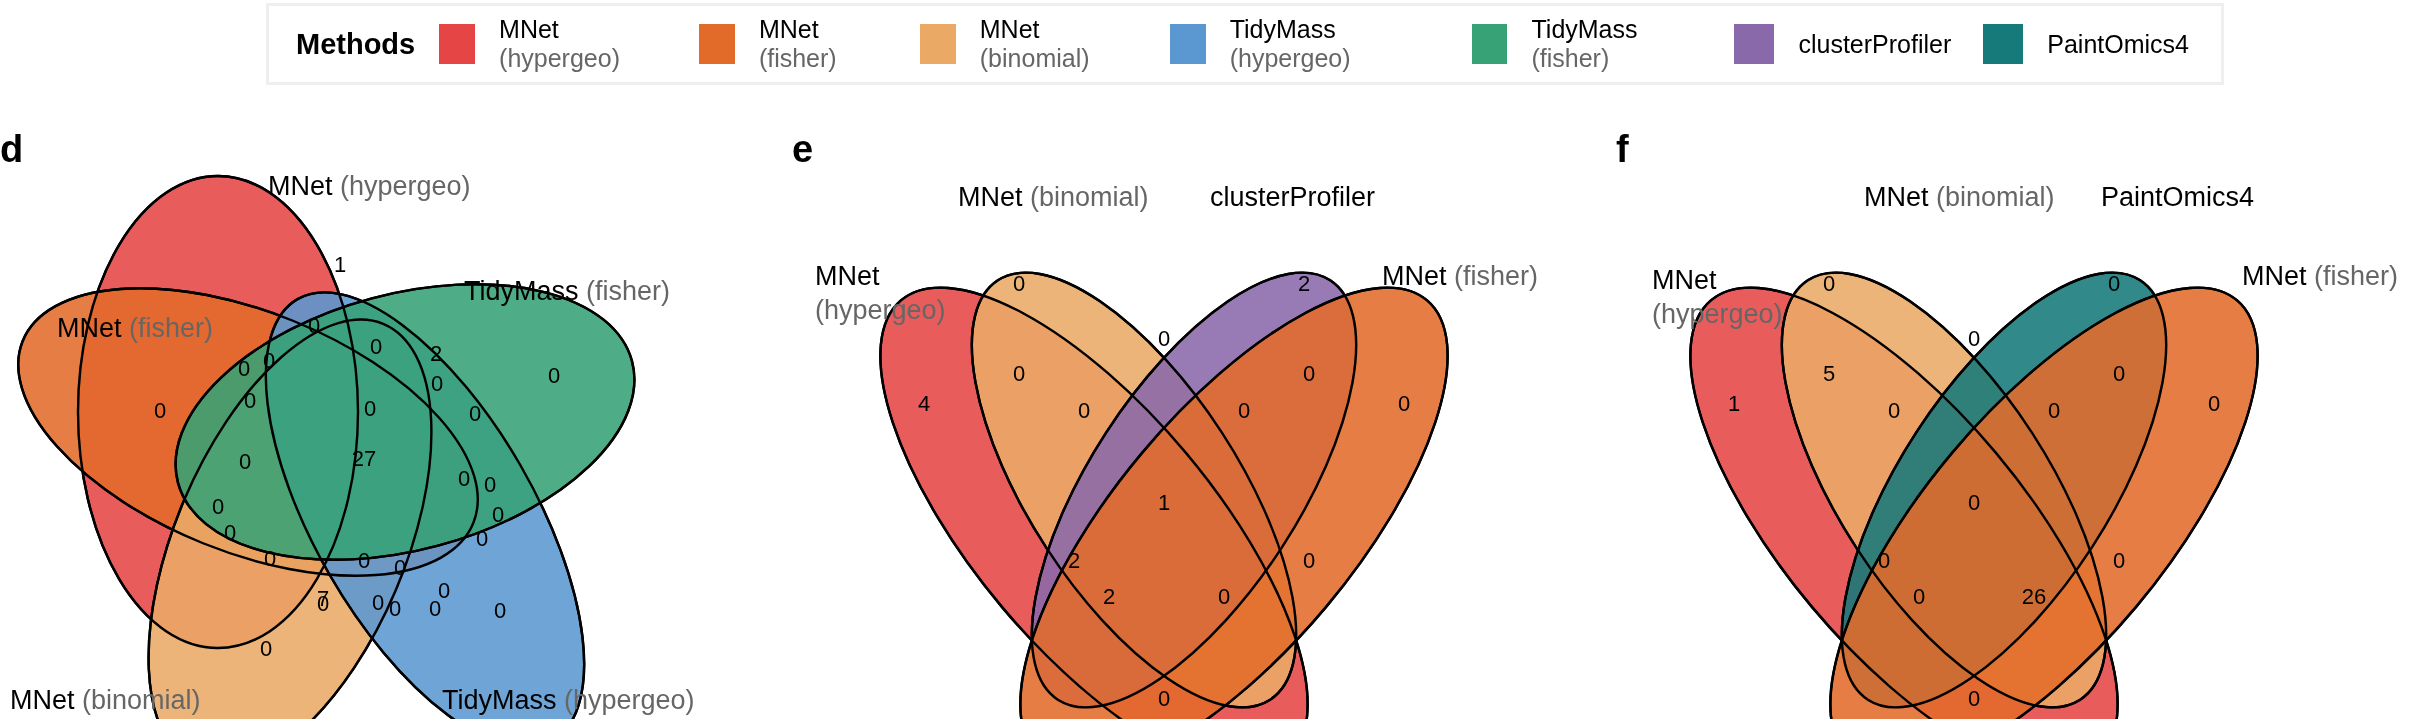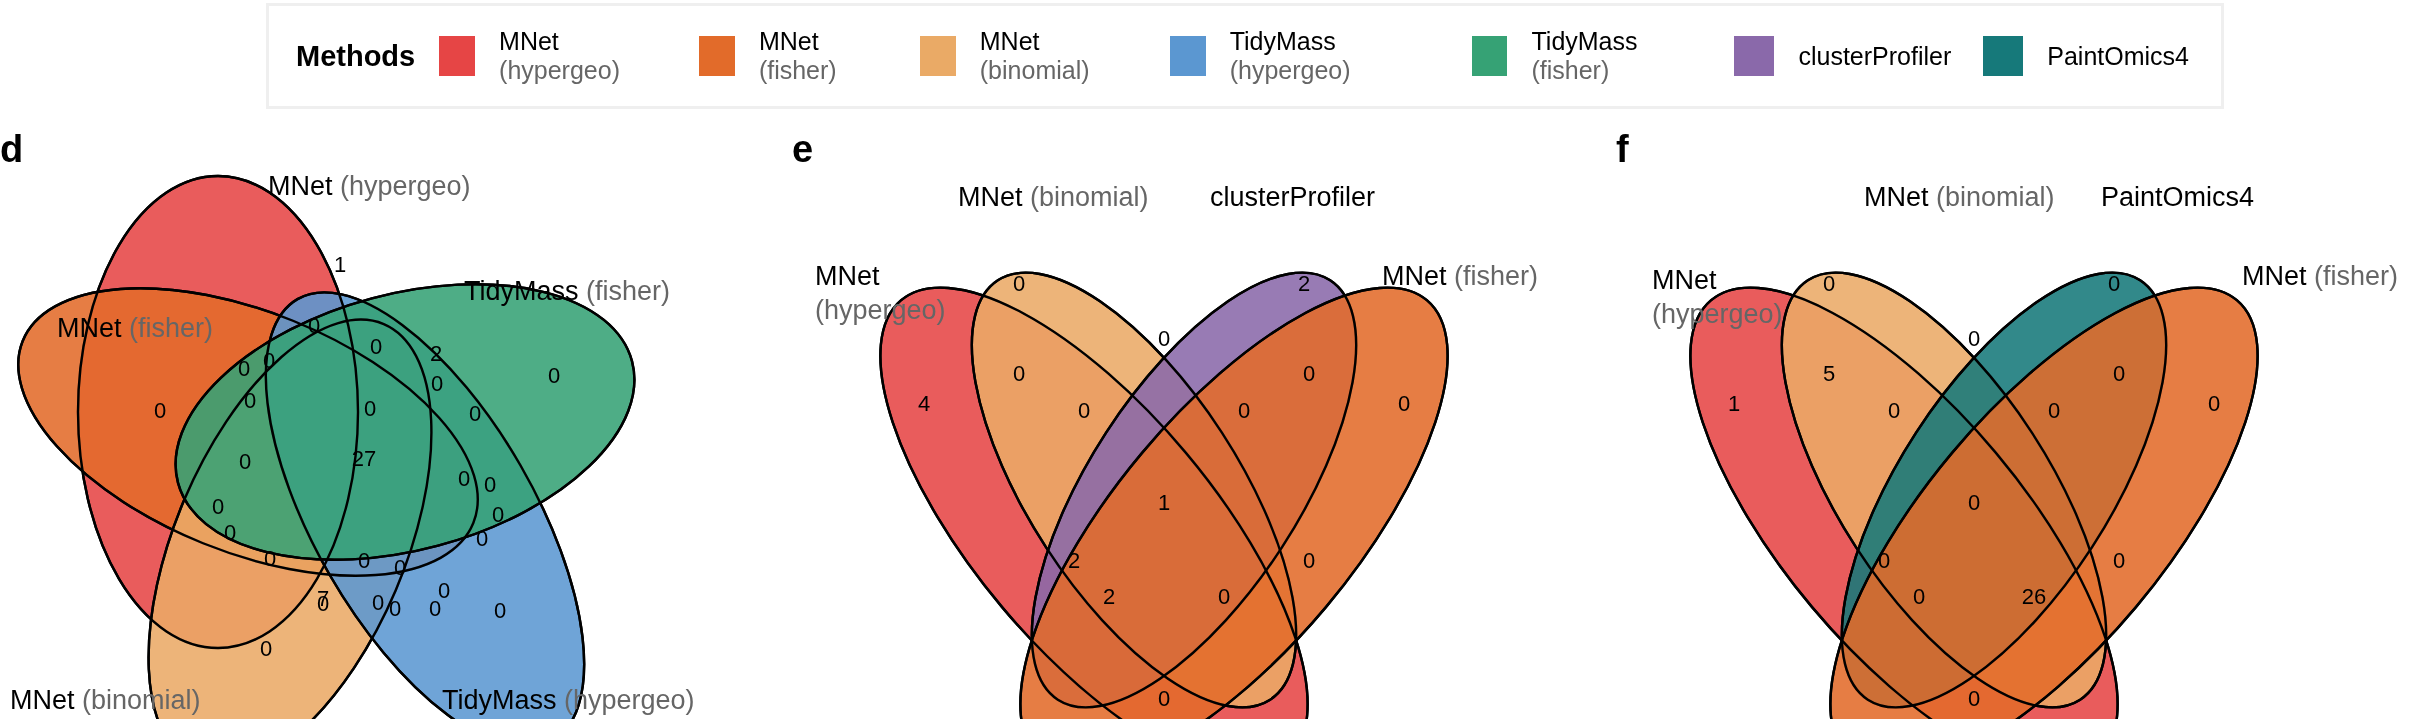--- a/index.html
+++ b/index.html
@@ -1,17 +1,17 @@
 <!DOCTYPE html>
 <html><head>
 <meta charset="utf-8">
 <style>
   html, body { margin:0; padding:0; background:#ffffff; }
   body { width:2411px; height:719px; position:relative; overflow:hidden; font-family:"Liberation Sans", sans-serif; }
-  #legend { position:absolute; left:266px; top:3px; width:1958px; height:106px; box-sizing:border-box; border:3px solid #efefef; background:#fff; display:flex; align-items:center; padding-left:27px; }
+  #legend { position:absolute; left:266px; top:3px; width:1958px; height:82px; box-sizing:border-box; border:3px solid #efefef; background:#fff; display:flex; align-items:center; padding-left:27px; }
   #legend .ltitle { font-weight:bold; font-size:29px; color:#000; margin-right:24px; }
   #legend .item { display:flex; align-items:center; margin-right:32px; }
   #legend .swatch { width:40px; height:40px; margin-right:24px; }
   #legend .lbl { font-size:25px; color:#000; }
   .grey { color:#666666; }
   .panel-label { position:absolute; font-weight:bold; font-size:38px; color:#000; }
   svg { position:absolute; left:0; top:0; }
   .setlbl { font-size:27px; fill:#000; font-family:"Liberation Sans", sans-serif; }
   .setlbl tspan.g { fill:#666666; }
   .cnt { font-size:22px; fill:#000; font-family:"Liberation Sans", sans-serif; text-anchor:middle; dominant-baseline:middle; }

